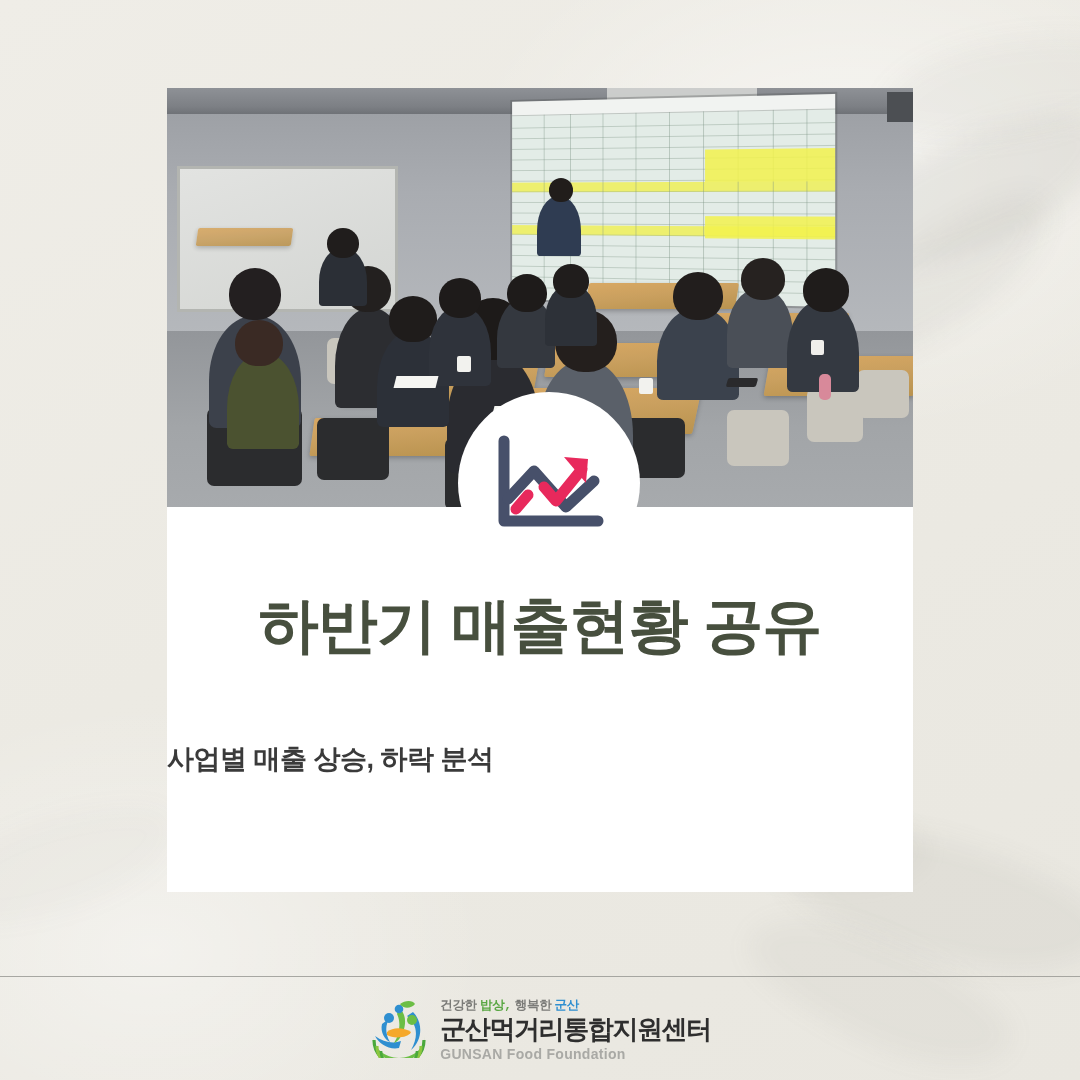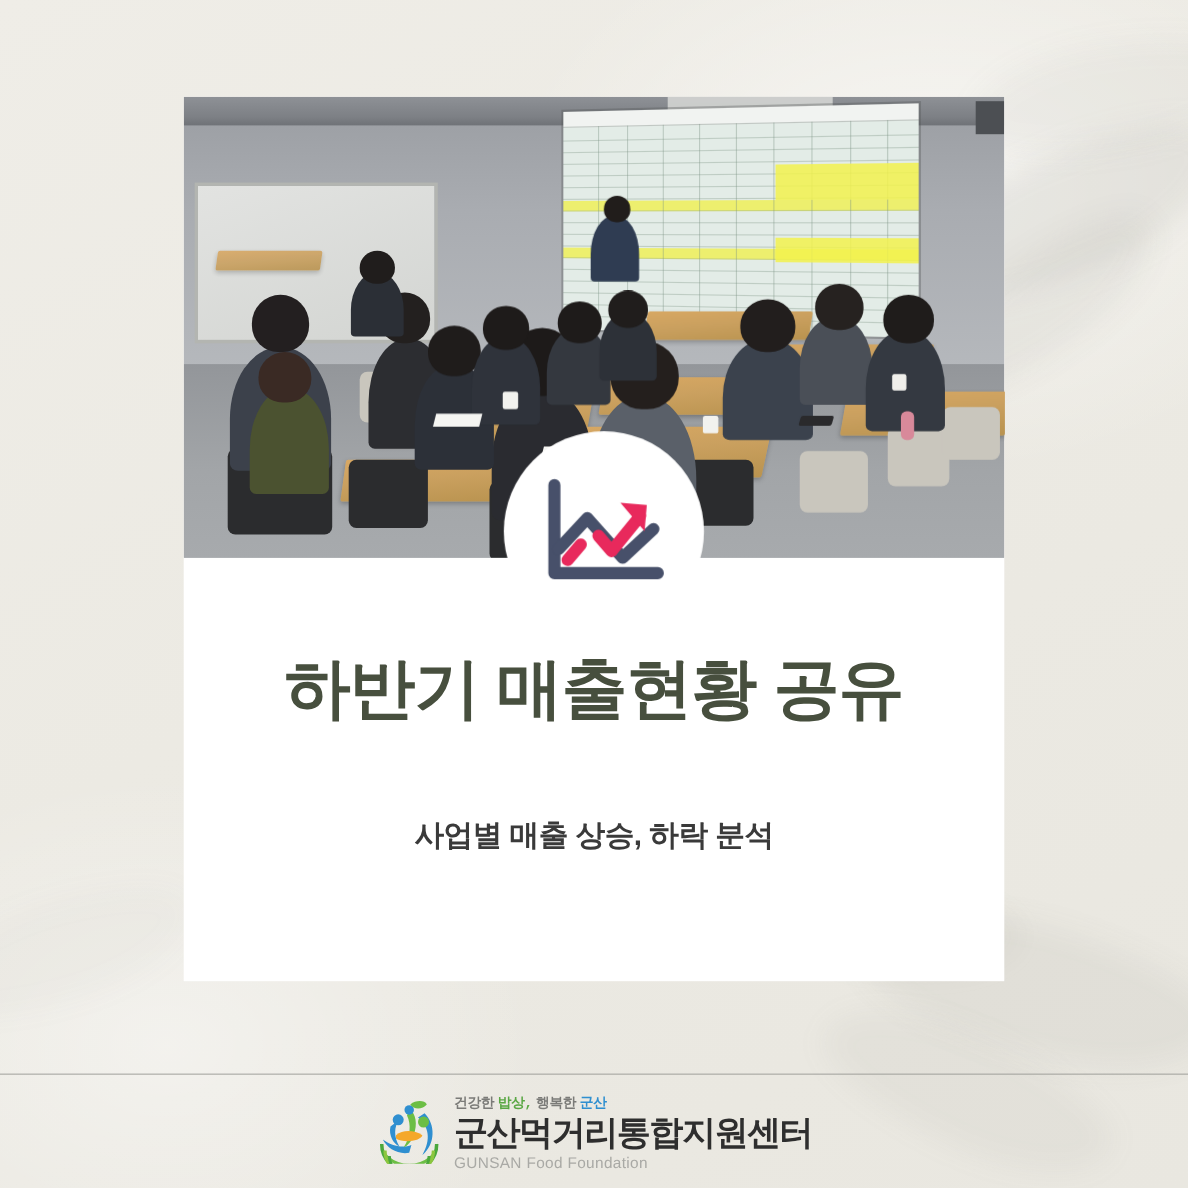--- a/index.html
+++ b/index.html
@@ -160,21 +160,21 @@
     font-size: 60px;
     font-weight: 700;
     letter-spacing: -1px;
     color: #474f3e;
     line-height: 1.1;
     white-space: nowrap;
   }
   #subtitle {
     position: absolute;
     left: 0; top: 653px; width: 746px;
-    text-align: center;
+    text-align: left;
     font-size: 27px;
     font-weight: 700;
     letter-spacing: -0.5px;
     color: #3a3a3a;
     white-space: nowrap;
   }
 
   
   #divider {
     position: absolute;
@@ -211,29 +211,29 @@
     font-size: 12.5px;
     font-weight: 700;
     letter-spacing: -0.3px;
     color: #7b7b78;
     margin-bottom: 4px;
     white-space: nowrap;
   }
   #logo-tagline .grn { color: #5aa744; font-family: Liberation Mono, monospace; }
   #logo-tagline .blu { color: #2f8fd0; }
   #logo-name {
-    font-size: 31px;
+    font-size: 26px;
     font-weight: 700;
     letter-spacing: -1.4px;
     color: #2e2e2e;
     white-space: nowrap;
   }
   #logo-en {
     font-size: 14px;
-    font-weight: 400;
+    font-weight: 700;
     letter-spacing: .3px;
     color: #a9a9a5;
     margin-top: 5px;
     white-space: nowrap;
   }
 </style>
 </head>
 <body>
 
 <div id="canvas">

